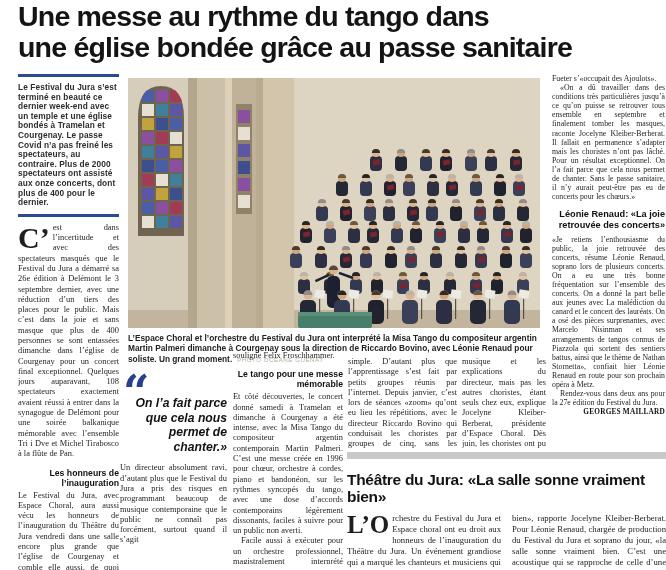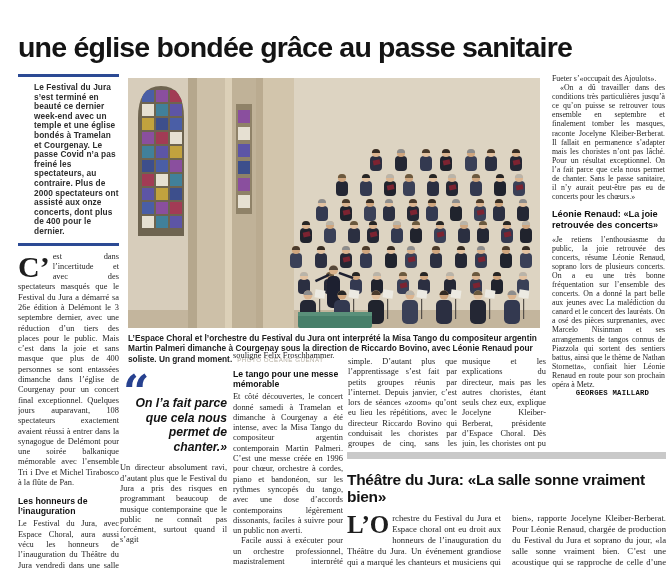--- a/index.html
+++ b/index.html
@@ -3,65 +3,65 @@
 <meta charset="utf-8">
 <style>
   html,body{margin:0;padding:0;background:#fff;}
   .page{position:relative;width:666px;height:570px;background:#ffffff;overflow:hidden;
         font-family:"Liberation Sans",sans-serif;color:#1a1a1a;}
   .headline{position:absolute;left:18px;top:1px;width:644px;margin:0;
             font-weight:bold;font-size:28.5px;line-height:31px;letter-spacing:-0.8px;color:#141414;}
   
   .leftcol{position:absolute;left:18px;top:74px;width:101px;height:496px;overflow:hidden;}
   .rule{border:0;border-top:3px solid #2c4a94;margin:0 0 6px 0;}
-  .lead{font-weight:bold;font-size:8.3px;line-height:9.6px;color:#2d2d2d;margin:0 0 6px 16px;letter-spacing:0.1px;}
+  .lead{font-weight:bold;font-size:8.3px;line-height:9.6px;color:#2d2d2d;margin:0 0 6px 0;letter-spacing:0.1px;}
   .body{font-family:"Liberation Serif",serif;font-size:8.4px;line-height:10.3px;text-align:justify;color:#1e1e1e;}
   .body p{margin:0;text-indent:8px;}
   .body p.noindent{text-indent:0;}
   .dropcap{float:left;font-family:"Liberation Serif",serif;font-weight:bold;
            font-size:30px;line-height:25px;padding:2px 3px 0 0;text-indent:0;}
   .subhead{font-family:"Liberation Sans",sans-serif;font-weight:bold;font-size:8.7px;line-height:10px;
-           margin:8px 0 3px 0 !important;text-indent:0 !important;text-align:left;color:#111;}
+           margin:8px 0 3px 0 !important;text-indent:0 !important;text-align:right;color:#111;}
   
   .photo{position:absolute;left:128px;top:78px;width:412px;height:250px;display:block;background:#d7cdbb;}
   .caption{position:absolute;left:128px;top:333px;width:416px;
            font-weight:bold;font-size:8.3px;line-height:10.4px;color:#222;}
   .credit{font-weight:normal;font-size:6.2px;color:#b6afa2;letter-spacing:0.5px;margin-left:5px;}
   
   .colA{position:absolute;left:120px;top:357px;width:107px;height:213px;overflow:hidden;}
   .colB{position:absolute;left:233px;top:351px;width:110px;height:213px;overflow:hidden;}
   .colC{position:absolute;left:348px;top:357px;width:109px;height:94px;overflow:hidden;}
   .colD{position:absolute;left:462px;top:357px;width:84px;height:94px;overflow:hidden;}
   .pullquote{margin:13px 0 9px 3px;}
   .pq-glyph{display:block;height:26px;font-family:"DejaVu Serif",serif;font-weight:bold;
             font-size:46px;line-height:44px;color:#27418f;}
   .pq-text{font-family:"Liberation Sans",sans-serif;font-style:italic;font-weight:bold;
            font-size:12.2px;line-height:14.6px;color:#121212;margin:2px 0 10px 0;text-align:right;text-indent:0;}
   
   .sidebar{position:absolute;left:552px;top:74px;width:113px;height:378px;overflow:hidden;}
   .sidebar .body{font-size:7.8px;line-height:9.1px;}
   .sidebar .subhead{font-size:9.2px;line-height:10.6px;margin:8px 0 4px 0 !important;}
-  .byline{text-align:center;font-family:Liberation Mono, monospace;font-weight:bold;
+  .byline{text-align:right;font-family:Liberation Serif, serif;font-weight:bold;
           font-size:7.3px;letter-spacing:0.2px;margin-top:6px;color:#111;}
   
   .box{position:absolute;left:347px;top:452px;width:319px;height:118px;overflow:hidden;}
   .box-bar{height:7px;background:#c9c9c9;margin-bottom:8px;}
   .box-title{font-weight:bold;font-size:15.5px;line-height:17px;letter-spacing:-0.3px;margin:12px 0 8px 0;color:#141414;}
   .box-cols{display:flex;gap:11px;}
   .box-col{width:154px;}
   .box .body{font-size:8.7px;line-height:10.9px;}
   .box-drop{float:left;font-family:"Liberation Serif",serif;font-weight:bold;
             font-size:25px;line-height:21px;padding:1px 3px 0 0;text-indent:0;}
 </style>
 </head>
 <body>
 
 <div class="page">
 
-  <h1 class="headline"><br><span>une église bondée grâce au passe sanitaire</span></h1>
+  <h1 class="headline"><span>Une messe au rythme du tango dans</span><br><span>une église bondée grâce au passe sanitaire</span></h1>
 
   <div class="leftcol">
     <hr class="rule">
     <p class="lead">Le Festival du Jura s’est terminé en beauté ce dernier week-end avec un temple et une église bondés à Tramelan et Courgenay. Le passe Covid n’a pas freiné les spectateurs, au contraire. Plus de 2000 spectateurs ont assisté aux onze concerts, dont plus de 400 pour le dernier.</p>
     <hr class="rule">
     <div class="body">
       <p class="noindent"><span class="dropcap">C’</span><span>est dans l’incertitude et avec des spectateurs masqués que le Festival du Jura a démarré sa 26e édition à Delémont le 3 septembre dernier, avec une réduction d’un tiers des places pour le public. Mais c’est dans la joie et sans masque que plus de 400 personnes se sont entassées dimanche dans l’église de Courgenay pour un concert final exceptionnel. Quelques jours auparavant, 108 spectateurs exactement avaient réussi à entrer dans la synagogue de Delémont pour une soirée balkanique mémorable avec l’ensemble Tri i Dve et Michel Tirabosco à la flûte de Pan.</span></p>
       <p class="subhead">Les honneurs de l’inauguration</p>
       <p class="noindent">Le Festival du Jura, avec Espace Choral, aura aussi vécu les honneurs de l’inauguration du Théâtre du Jura vendredi dans une salle encore plus grande que l’église de Courgenay et comble elle aussi, de quoi découvrir l’acoustique de ce nouveau lieu de concert. Là aussi une réussite!</p>
 
@@ -384,20 +384,21 @@
   <div class="colD body">
     <p class="noindent">musique et les explications du directeur, mais pas les autres choristes, étant seuls chez eux, explique Jocelyne Kleiber-Berberat, présidente d’Espace Choral. Dès juin, les choristes ont pu se réunir par groupes de quinze, avec masques. Riccardo Bovino devait se démultiplier, et le pianiste Ulysse</p>
   </div>
 
   <div class="sidebar">
     <div class="body">
       <p class="noindent">Fueter s’«occupait des Ajoulots».</p>
       <p>«On a dû travailler dans des conditions très particulières jusqu’à ce qu’on puisse se retrouver tous ensemble en septembre et finalement tomber les masques, raconte Jocelyne Kleiber-Berberat. Il fallait en permanence s’adapter mais les choristes n’ont pas lâché. Pour un résultat exceptionnel. On l’a fait parce que cela nous permet de chanter. Sans le passe sanitaire, il n’y aurait peut-être pas eu de concerts pour les chœurs.»</p>
       <p class="subhead">Léonie Renaud: «La joie retrouvée des concerts»</p>
       <p class="noindent">«Je retiens l’enthousiasme du public, la joie retrouvée des concerts, résume Léonie Renaud, soprano lors de plusieurs concerts. On a eu une très bonne fréquentation sur l’ensemble des concerts. On a donné la part belle aux jeunes avec La malédiction du canard et le concert des lauréats. On a osé des pièces surprenantes, avec Marcelo Nisinman et ses arrangements de tangos connus de Piazzola qui sortent des sentiers battus, ainsi que le thème de Nathan Stornetta», confiait hier Léonie Renaud en route pour son prochain opéra à Metz.</p>
+      <p>Rendez-vous dans deux ans pour la 27e édition du Festival du Jura.</p>
       <p class="byline">GEORGES MAILLARD</p>
     </div>
   </div>
 
   <div class="box">
     <div class="box-bar"></div>
     <h2 class="box-title">Théâtre du Jura: «La salle sonne vraiment bien»</h2>
     <div class="box-cols">
       <div class="box-col body">
         <p class="noindent"><span class="box-drop">L’O</span><span>rchestre du Festival du Jura et Espace choral ont eu droit aux honneurs de l’inauguration du Théâtre du Jura. Un événement grandiose qui a marqué les chanteurs et musiciens qui ont exécuté trois mouvements de la Misa Tango de Palmeri. «C’était surprenant, on n’a pas l’habitude de cette acoustique qui demande à être apprivoisée. C’est très vas-</span></p>

